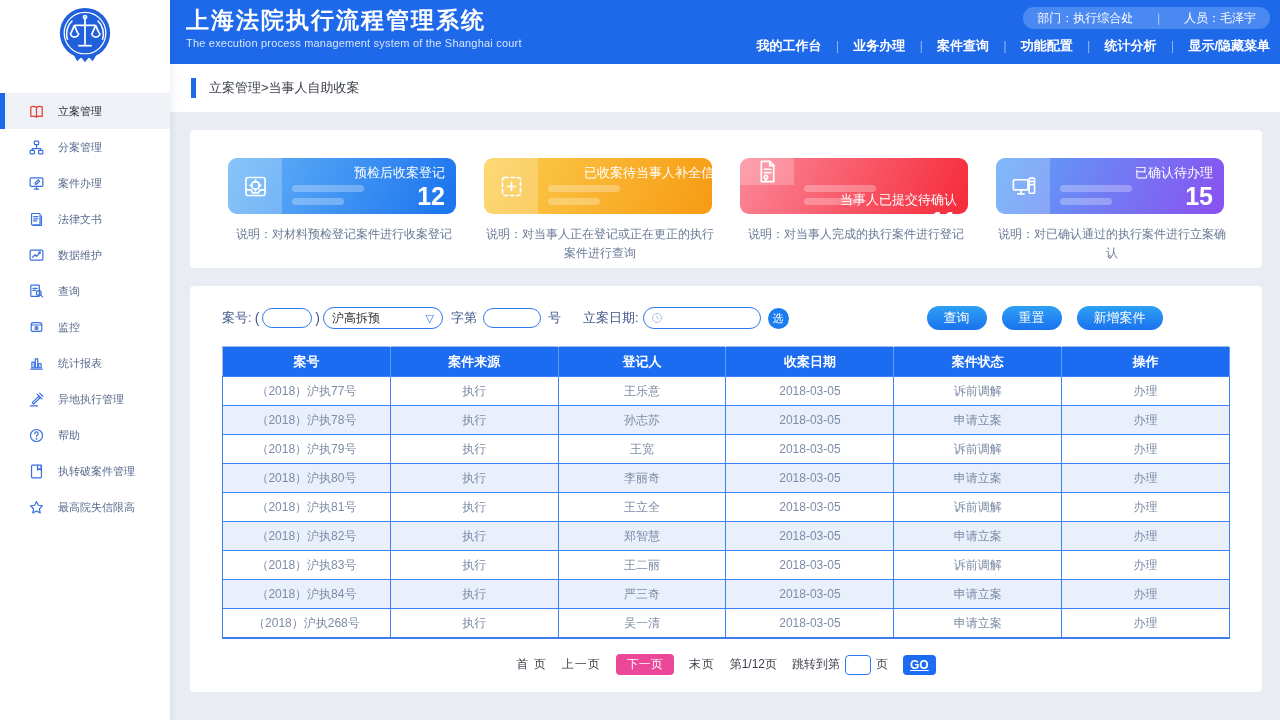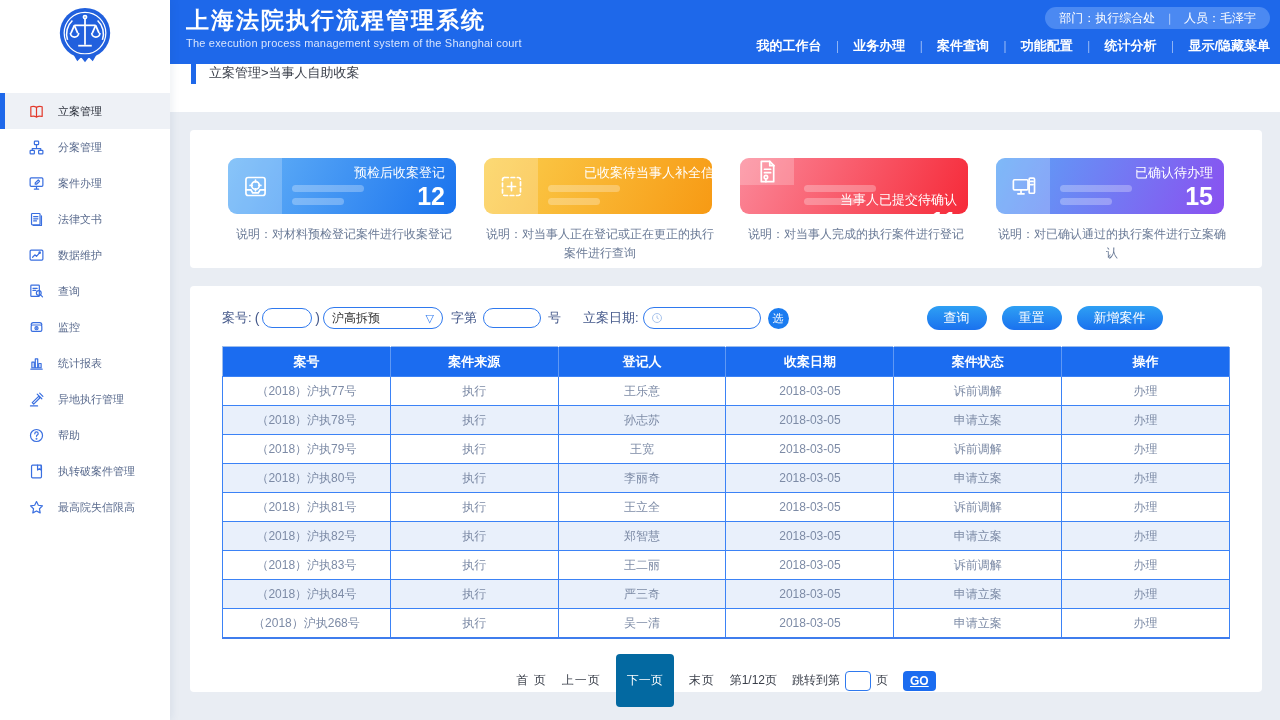--- a/index.html
+++ b/index.html
@@ -8,41 +8,41 @@
     background:#e9edf3;
     font-family:"Liberation Sans","DejaVu Sans",sans-serif;
     -webkit-font-smoothing:antialiased;
   }
   
   .header{position:absolute;left:170px;top:0;right:0;height:64px;background:#1e68ea;z-index:1;}
   .title-block{position:absolute;left:16px;top:8px;color:#fff;}
   .app-title{font-size:23px;font-weight:bold;letter-spacing:2px;line-height:1.1;}
   .app-subtitle{font-size:11px;color:#d7e4fd;margin-top:4px;letter-spacing:.2px;}
   .user-pill{position:absolute;right:10px;top:7px;height:22px;background:#4b89f2;border-radius:11px;
-    display:flex;align-items:center;gap:9px;padding:0 14px;color:#fff;font-size:12px;}
+    display:flex;align-items:center;gap:20px;padding:0 14px;color:#fff;font-size:12px;}
   .user-pill .sep{opacity:.75;font-size:11px;}
   .top-nav{position:absolute;right:10px;bottom:9px;display:flex;align-items:center;gap:10px;
     color:#fff;font-size:13px;font-weight:bold;}
   .nav-sep{font-weight:normal;opacity:.65;font-size:12px;}
   .nav-item{cursor:pointer;}
   
   .sidebar{position:absolute;left:0;top:0;width:170px;height:720px;background:#fff;z-index:2;
     box-shadow:2px 0 8px rgba(30,60,120,.08);}
   .logo-wrap{height:72px;display:flex;justify-content:center;align-items:flex-start;padding-top:5px;}
   .menu{margin-top:16px;}
   .menu-item{height:36px;display:flex;align-items:center;gap:13px;padding-left:27px;cursor:pointer;
     font-size:11px;color:#5a6b8e;position:relative;}
   .menu-item .mi-icon{width:18px;height:18px;display:flex;align-items:center;justify-content:center;color:#3a6fe0;}
   .menu-item .mi-icon svg{width:17px;height:17px;}
   .menu-item.active{background:#eef1f6;color:#2a2f3a;}
   .menu-item.active::before{content:"";position:absolute;left:0;top:0;width:5px;height:36px;background:#1e68ea;}
   .menu-item.active .mi-icon{color:#e3392b;}
   
   .crumb-bar{position:absolute;left:170px;top:64px;right:0;height:48px;background:#fff;
-    display:flex;align-items:flex-start;gap:13px;padding-left:21px;}
+    display:flex;align-items:center;gap:13px;padding-left:21px;}
   .crumb-mark{width:5px;height:20px;background:#1e68ea;}
   .crumb-text{font-size:13px;color:#3a3f4a;}
   
   .panel-cards{position:absolute;left:190px;top:130px;width:1072px;height:138px;background:#fff;border-radius:4px;
     display:flex;justify-content:space-between;padding:28px 38px 0;box-sizing:border-box;}
   .stat{width:228px;text-align:center;}
   .stat-box{height:56px;border-radius:9px;display:flex;color:#fff;overflow:hidden;position:relative;cursor:pointer;}
   .stat-box .deco1,.stat-box .deco2{position:absolute;background:rgba(255,255,255,.28);border-radius:4px;height:7px;}
   .stat-box .deco1{left:64px;top:27px;width:72px;}
   .stat-box .deco2{left:64px;top:40px;width:52px;}
@@ -82,21 +82,21 @@
     border:1px solid #9dbdec;border-bottom:2px solid #3f7ded;}
   .case-table th{background:#1b6cf0;color:#fff;height:27px;font-weight:bold;font-size:13px;
     border-right:1px solid rgba(255,255,255,.3);}
   .case-table td{height:26px;text-align:center;color:#7d8ba6;border:1px solid #3b82f6;}
   .case-table tbody tr:nth-child(even){background:#e9f0fb;}
   .case-table tbody tr:nth-child(odd){background:#fff;}
   
   .pagination{display:flex;align-items:center;justify-content:center;gap:15px;margin-top:15px;
     font-size:12px;color:#3a3f4a;}
   .page-link{cursor:pointer;letter-spacing:1px;}
-  .page-next{background:#0369a1;color:#fff;border-radius:4px;padding:18px 11px;cursor:pointer;}
+  .page-next{background:#ec4899;color:#fff;border-radius:4px;padding:2px 11px;cursor:pointer;}
   .jump-input{width:20px;height:16px;border:1px solid #2f79ee;border-radius:4px;outline:none;
     font-family:inherit;font-size:12px;text-align:center;}
   .go-btn{background:#1b6cf0;color:#fff;border-radius:4px;padding:3px 7px;font-weight:bold;cursor:pointer;text-decoration:underline;}
 </style>
 </head>
 <body>
 
 <div class="header">
   <div class="title-block">
     <div class="app-title">上海法院执行流程管理系统</div>

